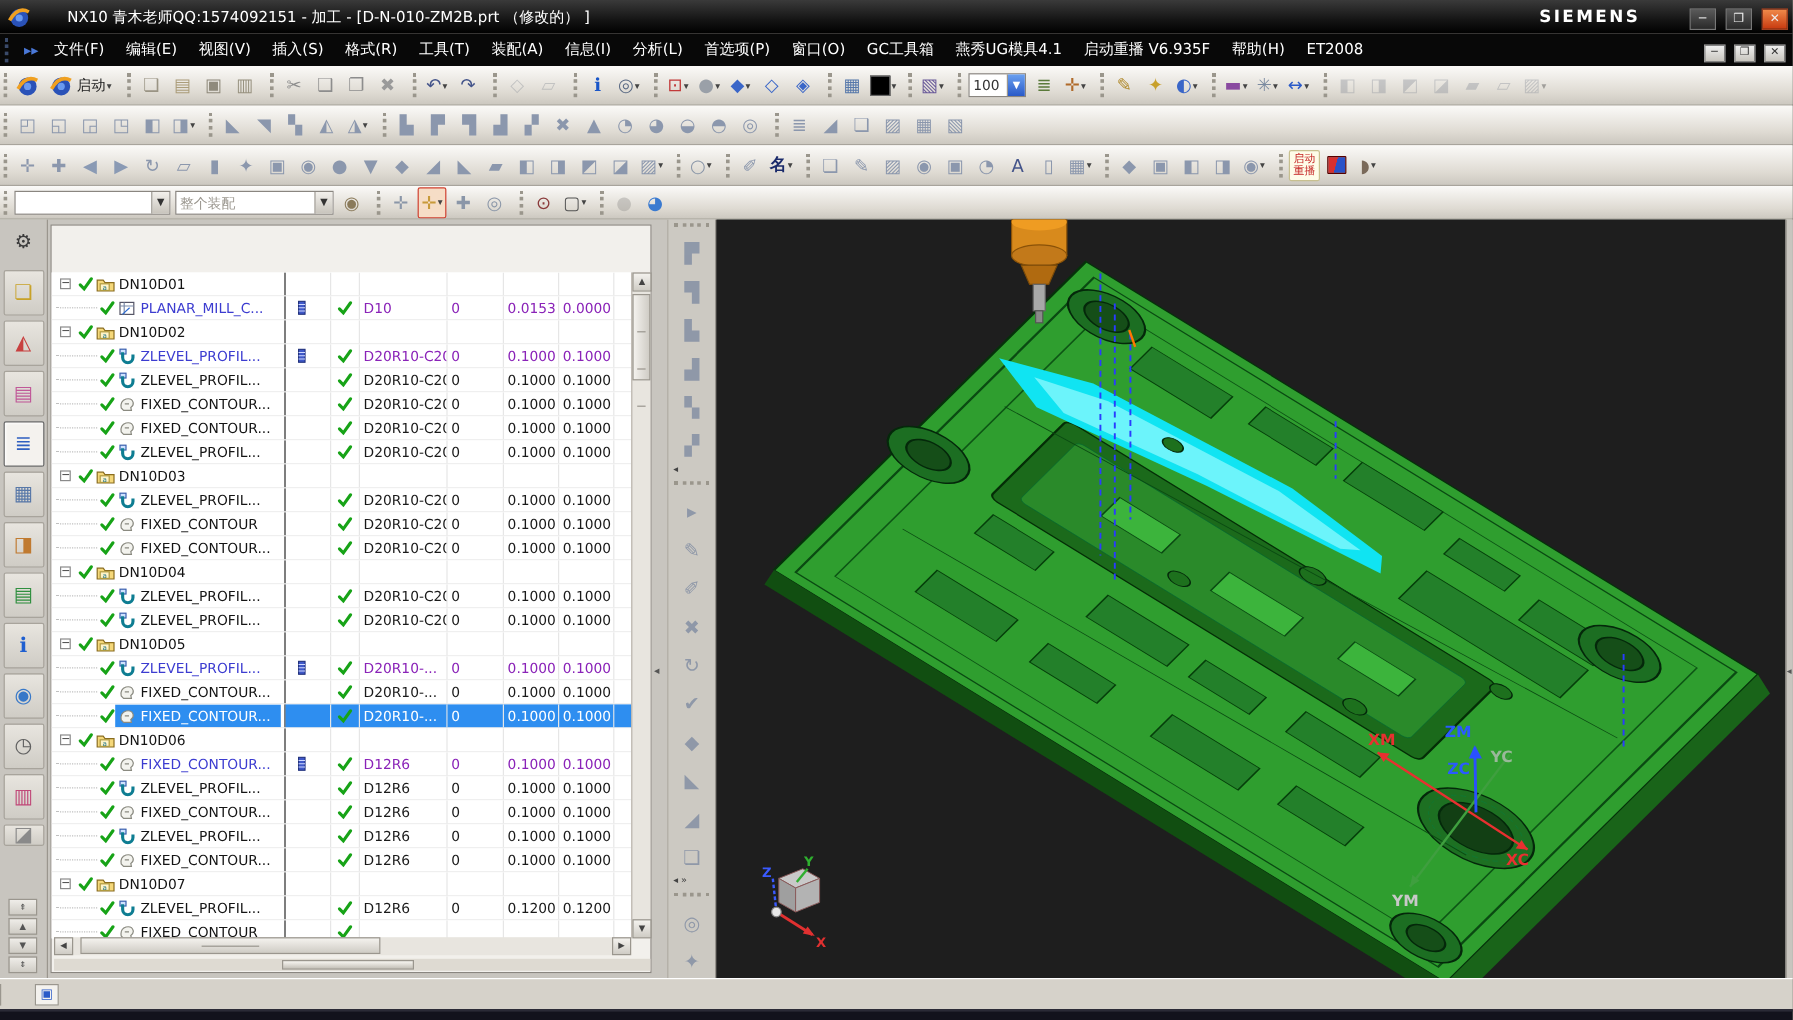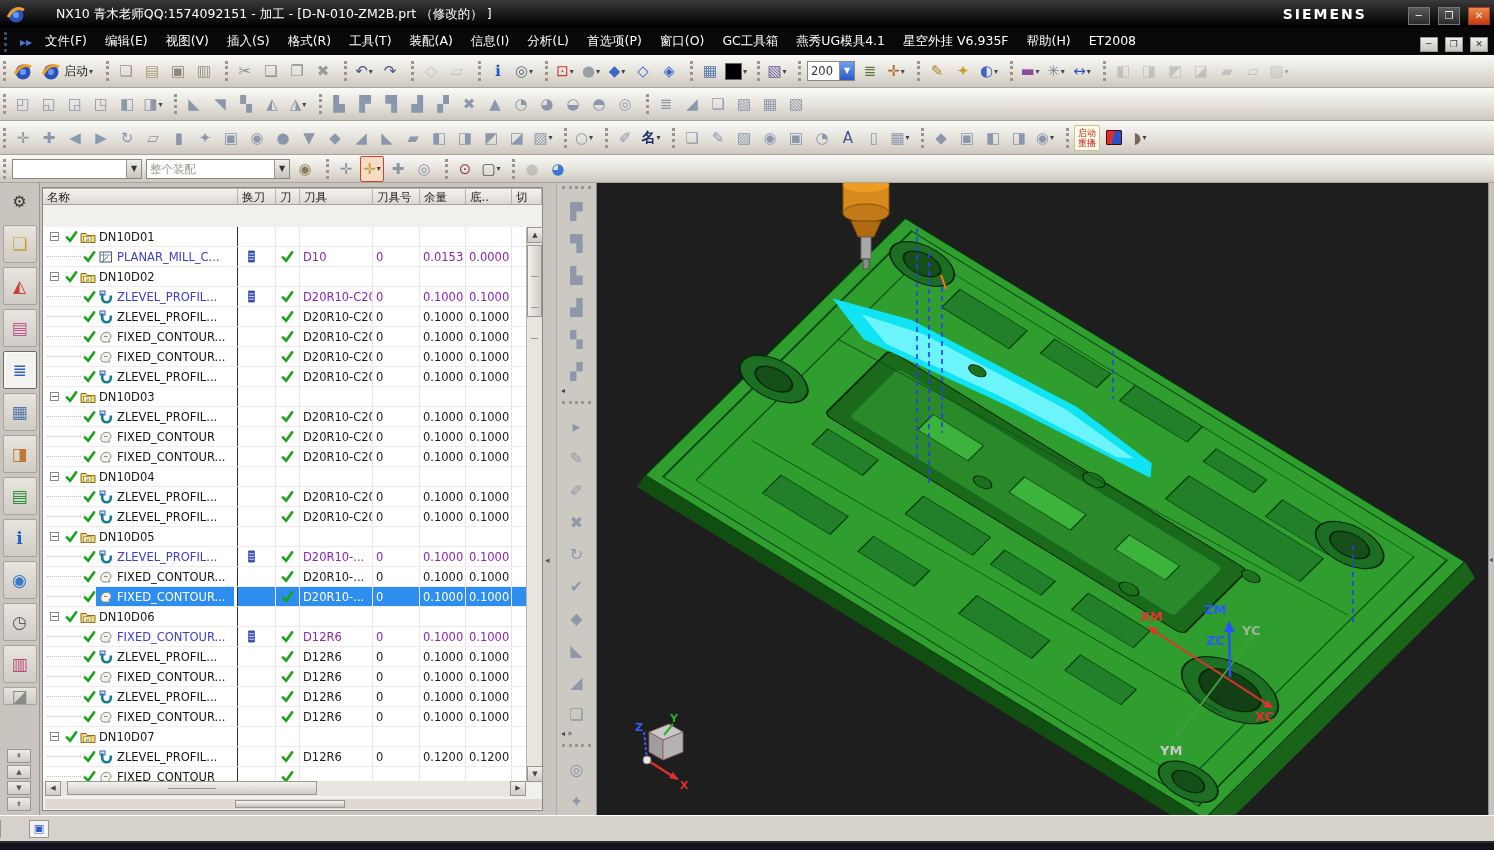--- a/index.html
+++ b/index.html
@@ -192,21 +192,21 @@
         <span class="mitem">插入(S)</span>
         <span class="mitem">格式(R)</span>
         <span class="mitem">工具(T)</span>
         <span class="mitem">装配(A)</span>
         <span class="mitem">信息(I)</span>
         <span class="mitem">分析(L)</span>
         <span class="mitem">首选项(P)</span>
         <span class="mitem">窗口(O)</span>
         <span class="mitem">GC工具箱</span>
         <span class="mitem">燕秀UG模具4.1</span>
-        <span class="mitem">星空外挂 V6.935F</span>
+        <span class="mitem">启动重播 V6.935F</span>
         <span class="mitem">帮助(H)</span>
         <span class="mitem">ET2008</span>
       </nav>
     <span class="mdibtns">
       <span class="mdibtn">─</span>
       <span class="mdibtn">❐</span>
       <span class="mdibtn">✕</span>
     </span>
   </div>
 
@@ -323,21 +323,21 @@
       <span class="tgroup">
         <span class="grip"></span>
         <span class="tbi">
           <span class="g" style="color: rgb(106, 90, 154);">▧</span>
           <span class="dd">▾</span>
         </span>
       </span>
       <span class="tgroup">
         <span class="grip"></span>
         <span class="tbcombo" style="width: 48px;">
-          <span class="cval">200</span>
+          <span class="cval">100</span>
           <span class="cbtn blue">▼</span>
         </span>
         <span class="tbi">
           <span class="g" style="color: rgb(90, 122, 58);">≣</span>
         </span>
         <span class="tbi">
           <span class="g" style="color: rgb(176, 106, 42);">✛</span>
           <span class="dd">▾</span>
         </span>
       </span>
@@ -647,21 +647,21 @@
         </span>
       </span>
     </div>
   <div class="tbrow" id="tb4">
       <span class="tgroup">
         <span class="grip"></span>
         <span class="tbcombo dis" style="width: 130px;">
           <span class="cval"></span>
           <span class="cbtn">▼</span>
         </span>
-        <span class="tbcombo dis" style="width: 144px;">
+        <span class="tbcombo dis" style="width: 132px;">
           <span class="cval">整个装配</span>
           <span class="cbtn">▼</span>
         </span>
         <span class="tbi">
           <span class="g" style="color: rgb(138, 122, 90);">◉</span>
         </span>
       </span>
       <span class="tgroup">
         <span class="grip"></span>
         <span class="tbi">
@@ -741,30 +741,20 @@
         </div>
         <div class="rscroll">
           <div class="rsbtn">⇞</div>
           <div class="rsbtn">▲</div>
           <div class="rsbtn">▼</div>
           <div class="rsbtn">⇟</div>
         </div>
       </div>
 
     <div class="navigator">
-      <div class="navheader" id="nav-header">
-          <div class="hcell" style="width: 195px;">名称</div>
-          <div class="hcell" style="width: 38px;">换刀</div>
-          <div class="hcell" style="width: 24px;">刀</div>
-          <div class="hcell" style="width: 73px;">刀具</div>
-          <div class="hcell" style="width: 47px;">刀具号</div>
-          <div class="hcell" style="width: 46px;">余量</div>
-          <div class="hcell" style="width: 46px;">底..</div>
-          <div class="hcell" style="flex: 1 1 0%;">切</div>
-        </div>
       <div class="navbody" id="nav-body">
           <div class="trow">
             <div class="c name">
               <span class="exp">−</span>
               <span class="chk">
                 <svg viewBox="0 0 14 14">
                   <path d="M2 8 L5.5 11.5 L12 2.5" fill="none" stroke="#17a317" stroke-width="2.8" stroke-linecap="round"></path>
                 </svg>
               </span>
               <span class="ticon">

